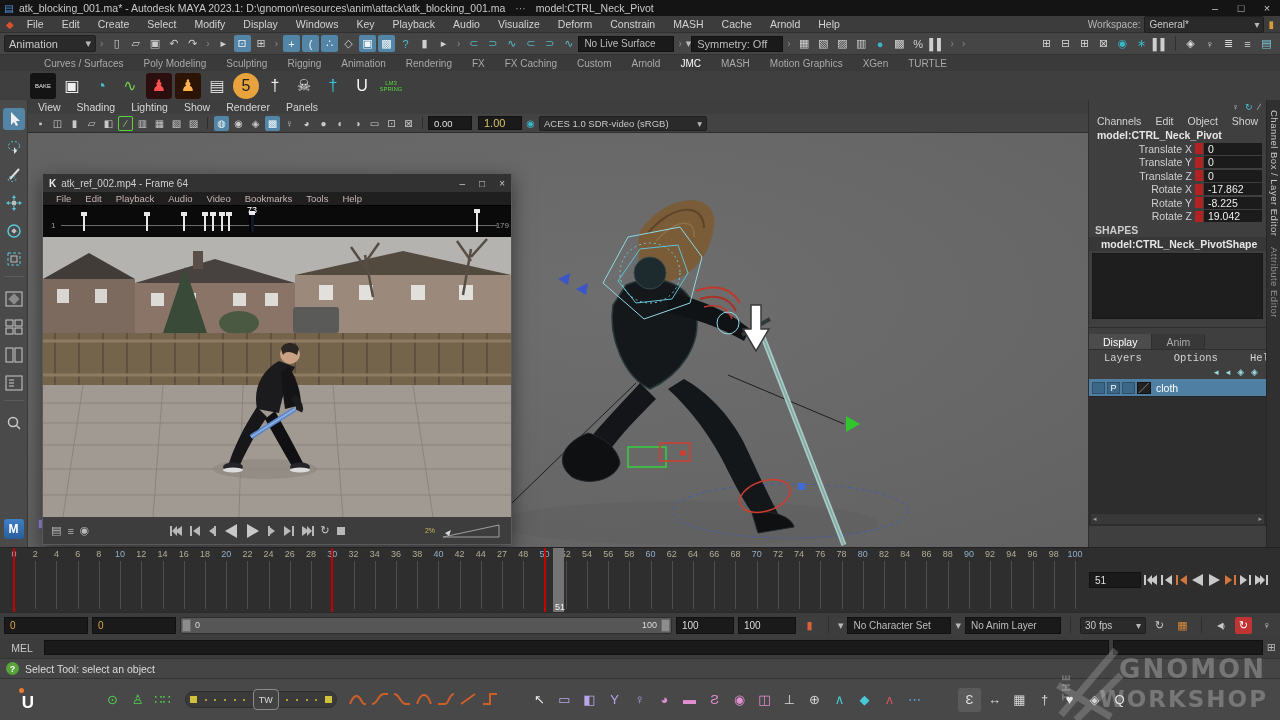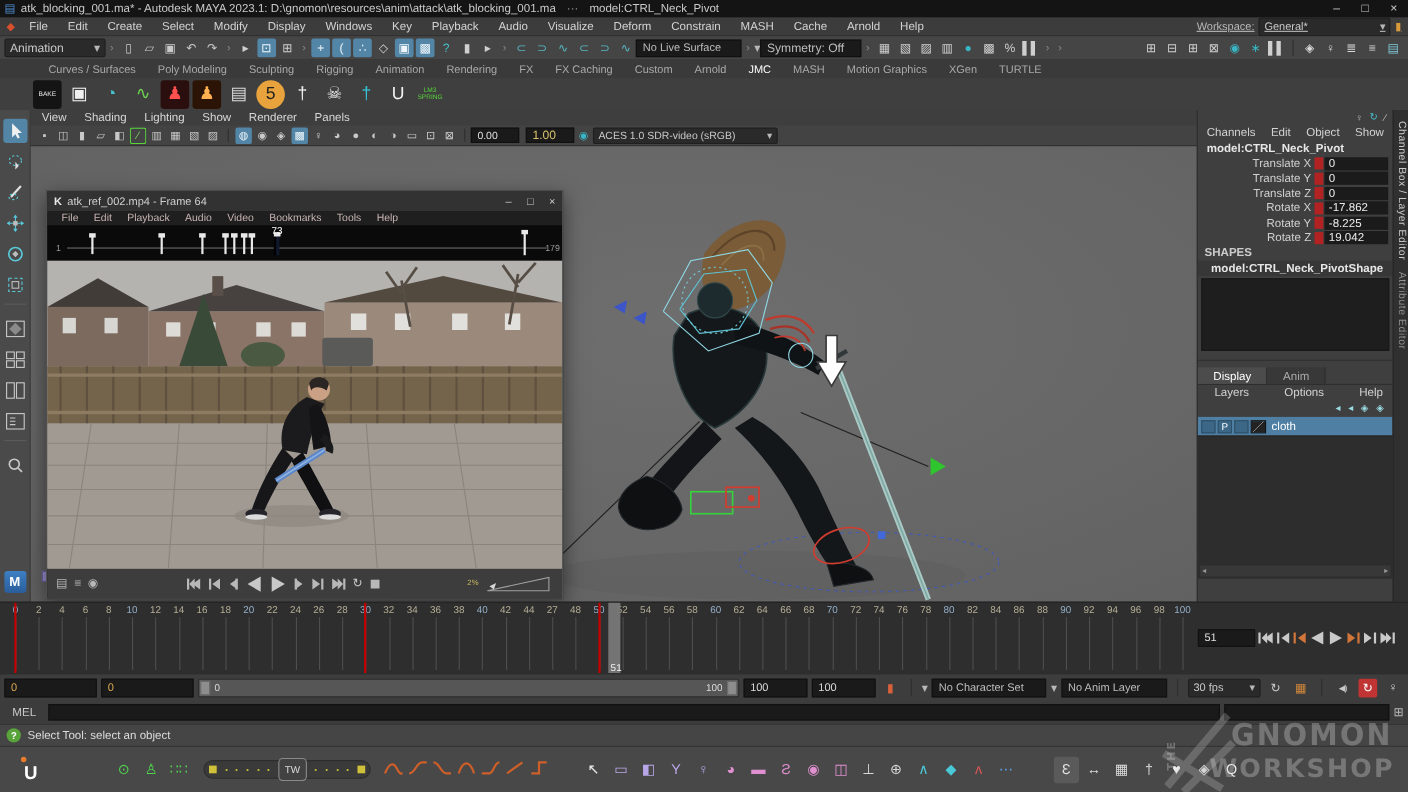--- a/index.html
+++ b/index.html
@@ -13,21 +13,21 @@
   .ico { display:inline-flex; align-items:center; justify-content:center; width:17px; height:17px; margin:0 1px; border-radius:2px; font-size:11px; color:#c9c9c9; }
   .dd { background:#2a2a2a; border:1px solid #1f1f1f; border-radius:2px; color:#c9c9c9; display:inline-flex; align-items:center; justify-content:space-between; padding:0 4px; height:17px; }
   .blackfield { background:#1a1a1a; border:1px solid #111; color:#e0e0e0; display:inline-flex; align-items:center; padding:0 5px; }
   
   #titlebar { top:0; left:0; width:1280px; height:16px; background:#141414; display:flex; align-items:center; padding-left:4px; font-size:10.5px; color:#c9c9c9; }
   #titlebar .winctl { margin-left:auto; display:flex; }
   #titlebar .winctl span { width:26px; text-align:center; font-size:11px; cursor:default; }
   
   #menubar { top:16px; left:0; width:1280px; height:17px; background:#3c3c3c; display:flex; align-items:center; gap:0; padding-left:6px; border-bottom:1px solid #303030; }
   .menu-item { padding:0 9px; color:#d2d2d2; font-size:10.5px; }
-  #workspace { margin-left:auto; display:flex; align-items:center; gap:4px; padding-right:6px; font-size:10px; color:#b8b8b8;text-decoration:underline; }
+  #workspace { margin-left:auto; display:flex; align-items:center; gap:4px; padding-right:6px; font-size:10px; color:#b8b8b8; }
   
   #statusline { top:33px; left:0; width:1280px; height:22px; background:#454545; display:flex; align-items:center; padding-left:4px; border-bottom:1px solid #333; }
   
   #shelf { top:55px; left:0; width:1280px; height:45px; background:#3f3f3f; }
   #shelftabs { display:flex; align-items:center; height:16px; background:#3a3a3a; padding-left:34px; }
   .shelf-tab { padding:0 10px; font-size:10px; color:#a9a9a9; }
   .shelf-tab.active { color:#fff; }
   #shelficons { display:flex; align-items:center; height:29px; padding-left:30px; gap:3px; }
   .shelf-ico { width:26px; height:26px; display:inline-flex; flex-direction:column; align-items:center; justify-content:center; font-size:16px; border-radius:3px; line-height:1; }
   .shelf-ico small { font-size:6px; letter-spacing:0; }
@@ -66,21 +66,21 @@
   .chrow { height:13.5px; display:flex; align-items:center; justify-content:flex-end; padding-right:4px; }
   .chname { color:#d0d0d0; margin-right:3px; }
   .chtag { width:8px; height:11px; background:#b22222; margin-right:1px; }
   .chval { width:58px; height:12px; background:#1b1b1b; color:#ececec; display:flex; align-items:center; padding-left:4px; }
   .cb-section { height:14px; padding-left:6px; color:#cccccc; font-weight:bold; display:flex; align-items:center; }
   .cb-shape { height:14px; padding-left:12px; color:#e6e6e6; font-weight:bold; background:#373737; display:flex; align-items:center; }
   #cb-darkbox { margin:2px 3px; height:66px; background:#1e1e1e; border:1px solid #181818; }
   #layer-tabs { display:flex; height:16px; margin-top:6px; border-bottom:1px solid #2e2e2e; }
   .ltab { padding:0 14px; display:flex; align-items:center; font-size:10.5px; color:#aaa; background:#383838; border-right:1px solid #2e2e2e; }
   .ltab.active { background:#4c4c4c; color:#fff; }
-  #layer-menus { height:14px; display:flex; align-items:center; padding-left:6px; gap:14px; }
+  #layer-menus { height:14px; display:flex; align-items:flex-end; padding-left:6px; gap:14px;font-family:Liberation Mono, monospace; }
   #layer-icons { height:15px; display:flex; justify-content:flex-end; align-items:center; gap:7px; padding-right:8px; color:#9adbe2; font-size:9px; }
   #layer-row { height:17px; background:#4f7fa3; display:flex; align-items:center; gap:2px; padding-left:3px; }
   .lcell { width:13px; height:12px; background:#3c6787; border:1px solid #2e5068; }
   .lcell.p { color:#fff; font-size:9px; display:flex; align-items:center; justify-content:center; }
   .lswatch { width:14px; height:12px; background:linear-gradient(135deg,#222 45%,#aaa 48%,#222 52%); border:1px solid #111; }
   #layer-rest { height:130px; background:#2d2d2d; border-top:1px solid #262626; position:relative; }
   #cb-scroll { position:absolute; bottom:2px; left:2px; right:2px; height:10px; background:#383838; display:flex; justify-content:space-between; align-items:center; color:#999; font-size:7px; padding:0 2px; }
   
   #rstrip { position:absolute; left:1266px; top:0; width:14px; height:447px; background:#303030; border-left:1px solid #262626; }
   .vtab { writing-mode:vertical-rl; font-size:9.5px; letter-spacing:.5px; color:#c9c9c9; margin:10px 0 0 2px; }

